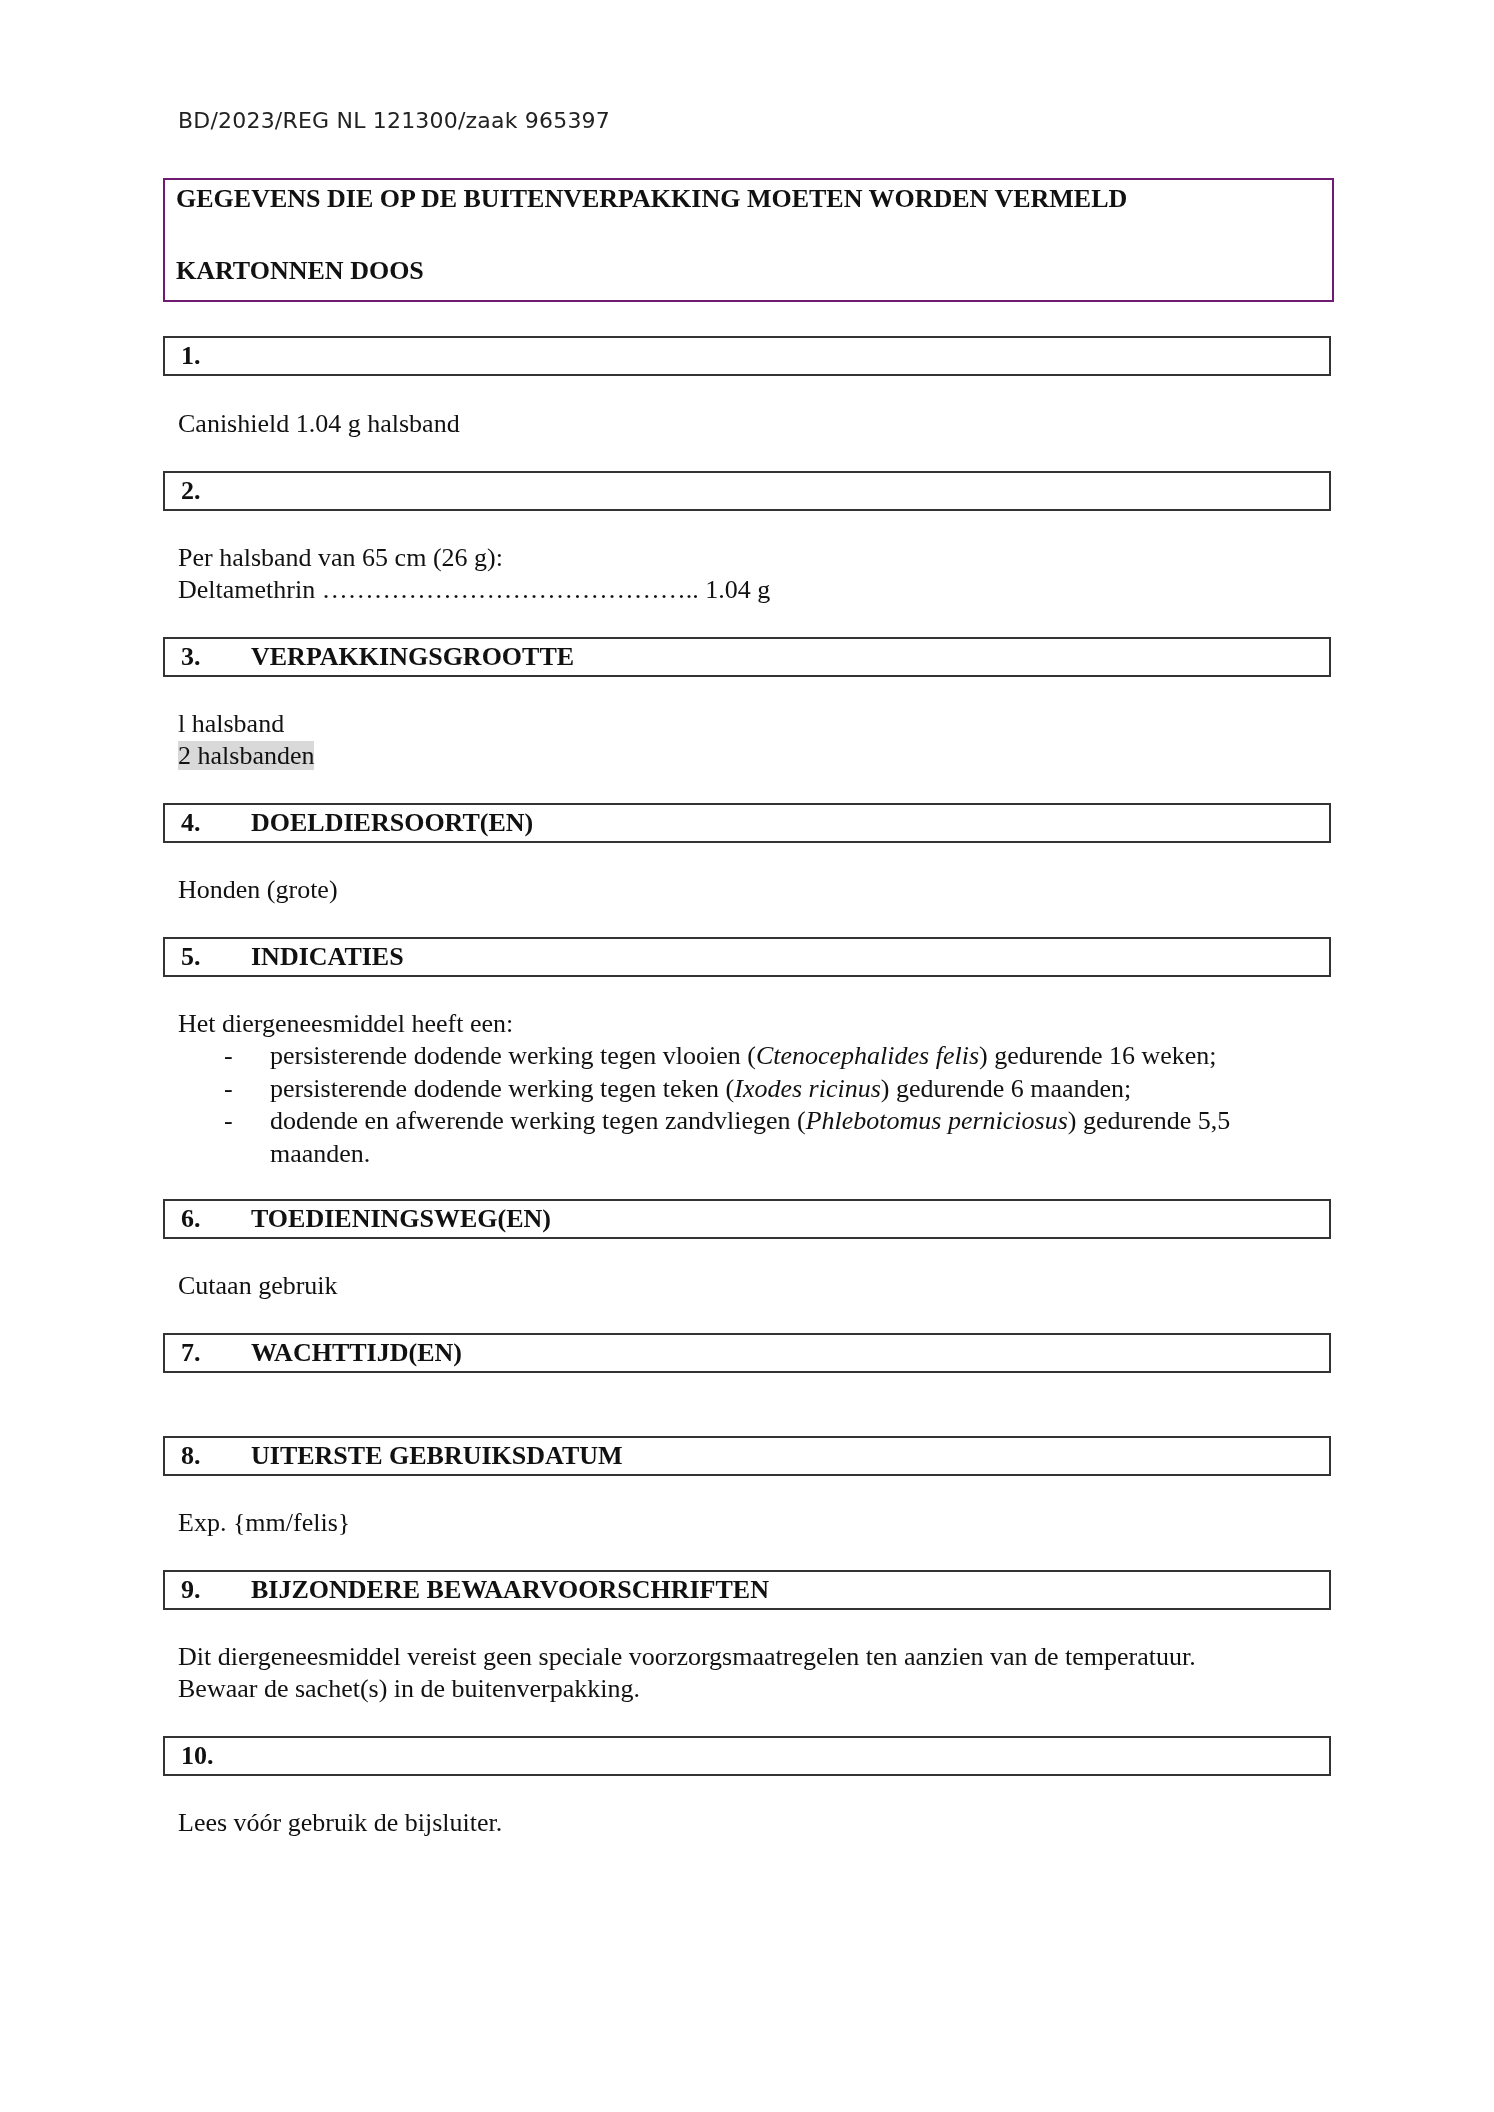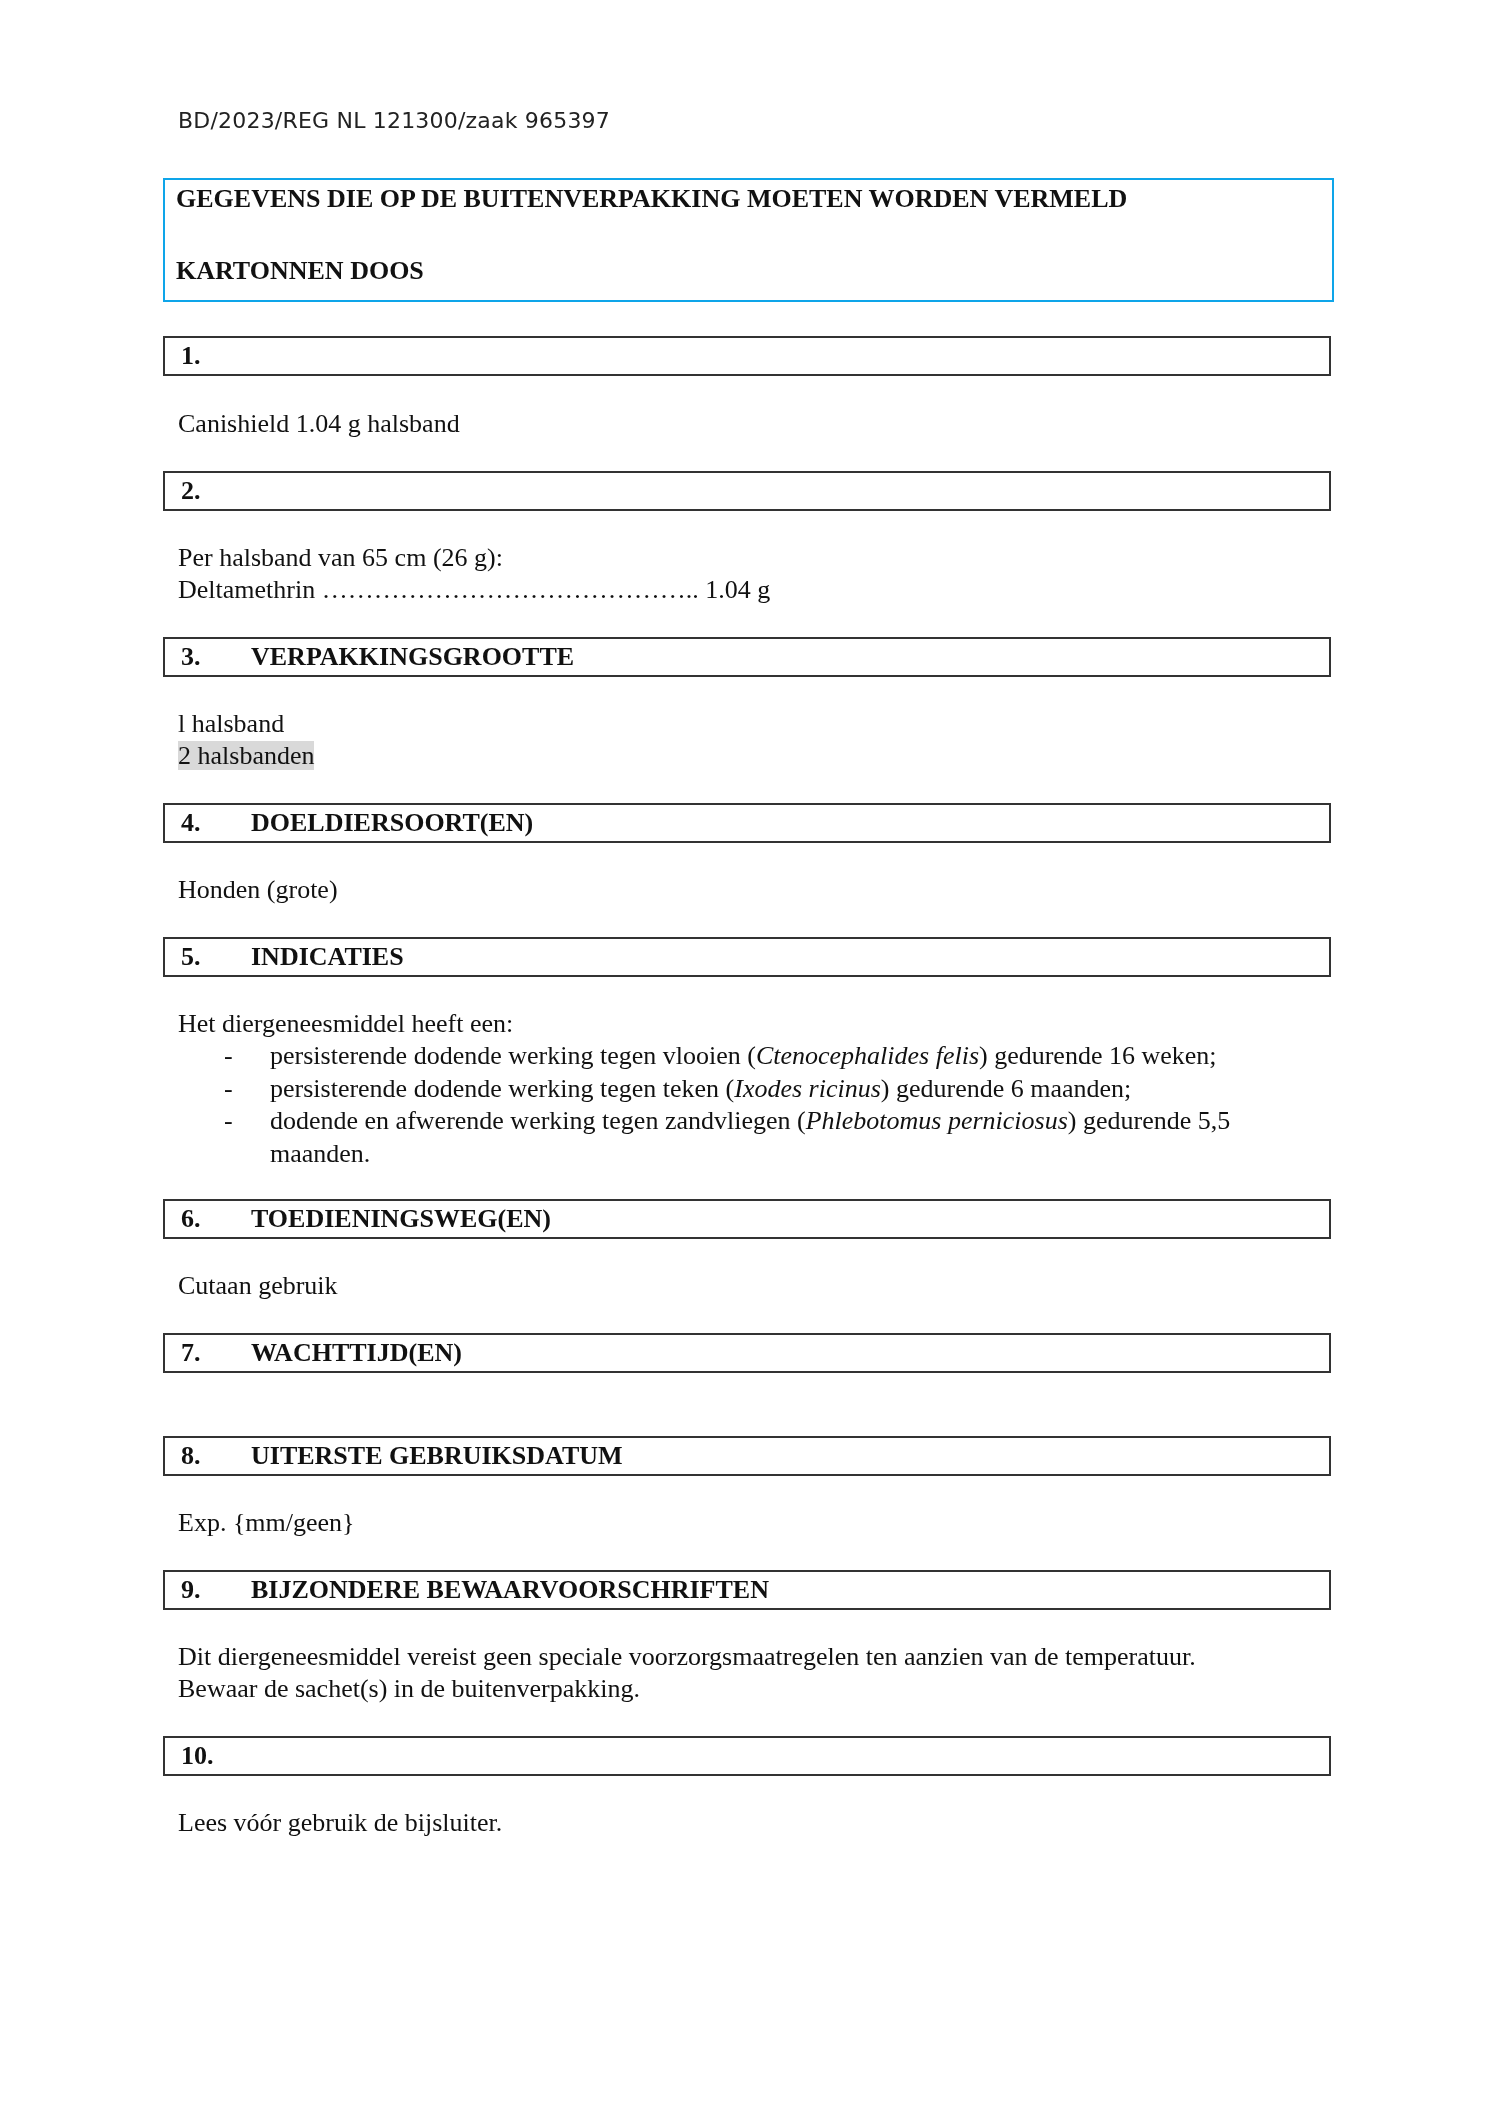--- a/index.html
+++ b/index.html
@@ -19,21 +19,21 @@
       font-size: 22px;
       color: #222;
       letter-spacing: 0.2px;
     }
     .top-box {
       position: absolute;
       left: 163px;
       top: 178px;
       width: 1171px;
       height: 124px;
-      border: 2px solid #0ea5e9;
+      border: 2px solid #701a75;
       box-sizing: border-box;
       padding: 0 0 0 11px;
     }
     .top-box .t1 {
       position: absolute; left: 11px; top: 4px;
       font-weight: bold; font-size: 26px;
     }
     .top-box .t2 {
       position: absolute; left: 11px; top: 76px;
       font-weight: bold; font-size: 26px;
@@ -136,21 +136,21 @@
 
   <div class="sec" style="top:1333px;">
     <span class="num">7.</span>
     <span class="ttl">WACHTTIJD(EN)</span>
   </div>
 
   <div class="sec" style="top:1436px;">
     <span class="num">8.</span>
     <span class="ttl">UITERSTE GEBRUIKSDATUM</span>
   </div>
-  <div class="txt" style="top:1507px;">Exp. {mm/geen}</div>
+  <div class="txt" style="top:1507px;">Exp. {mm/felis}</div>
 
   <div class="sec" style="top:1570px;">
     <span class="num">9.</span>
     <span class="ttl">BIJZONDERE BEWAARVOORSCHRIFTEN</span>
   </div>
   <div class="txt" style="top:1641px;">Dit diergeneesmiddel vereist geen speciale voorzorgsmaatregelen ten aanzien van de temperatuur.</div>
   <div class="txt" style="top:1673px;">Bewaar de sachet(s) in de buitenverpakking.</div>
 
   <div class="sec" style="top:1736px;">
     <span class="num">10.</span>

